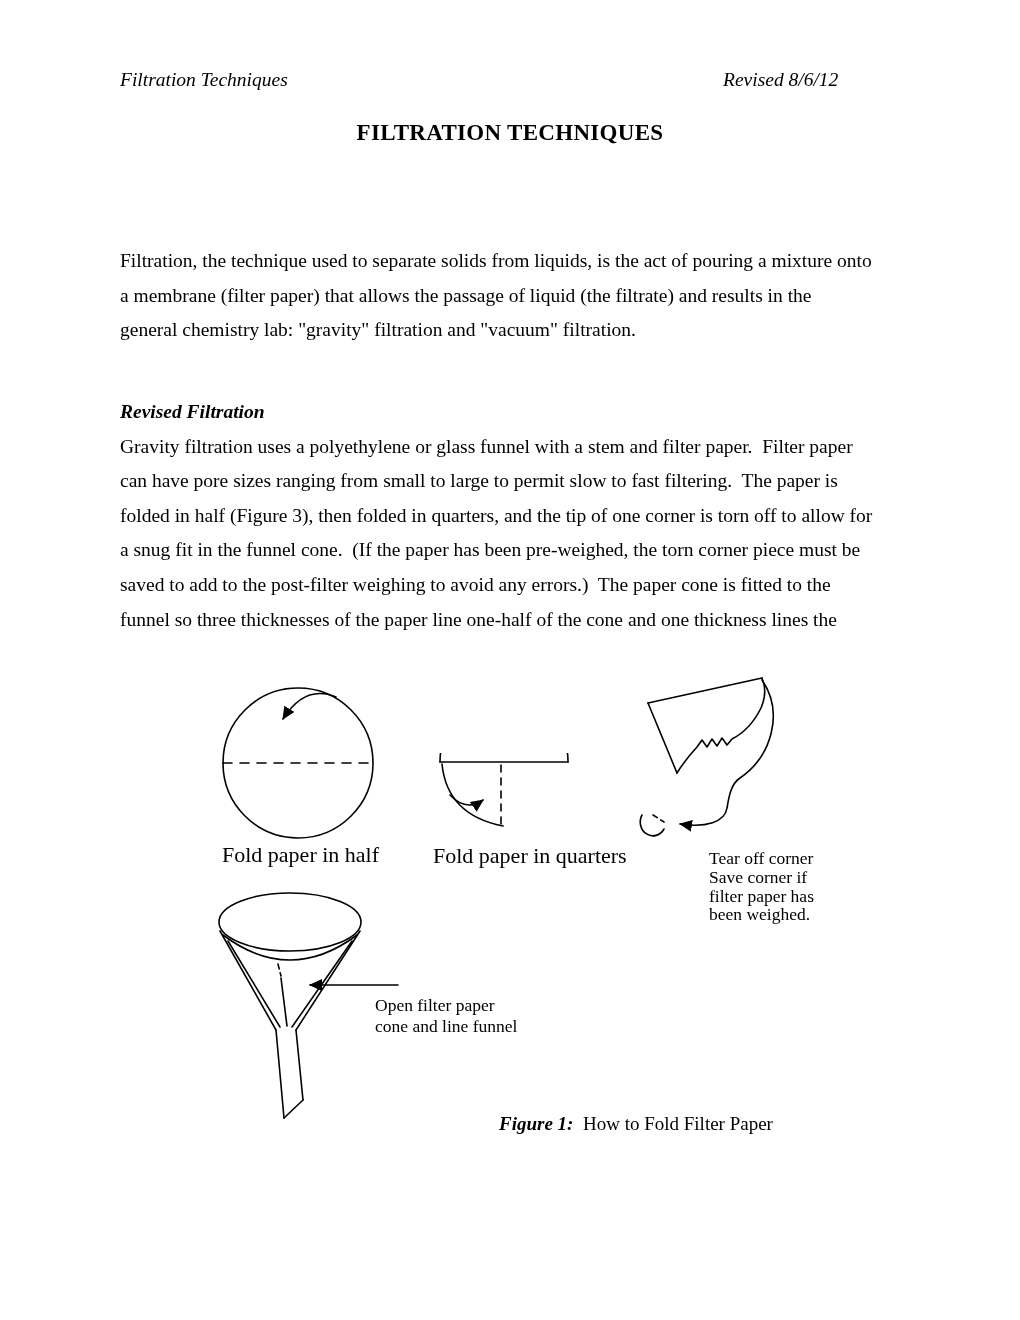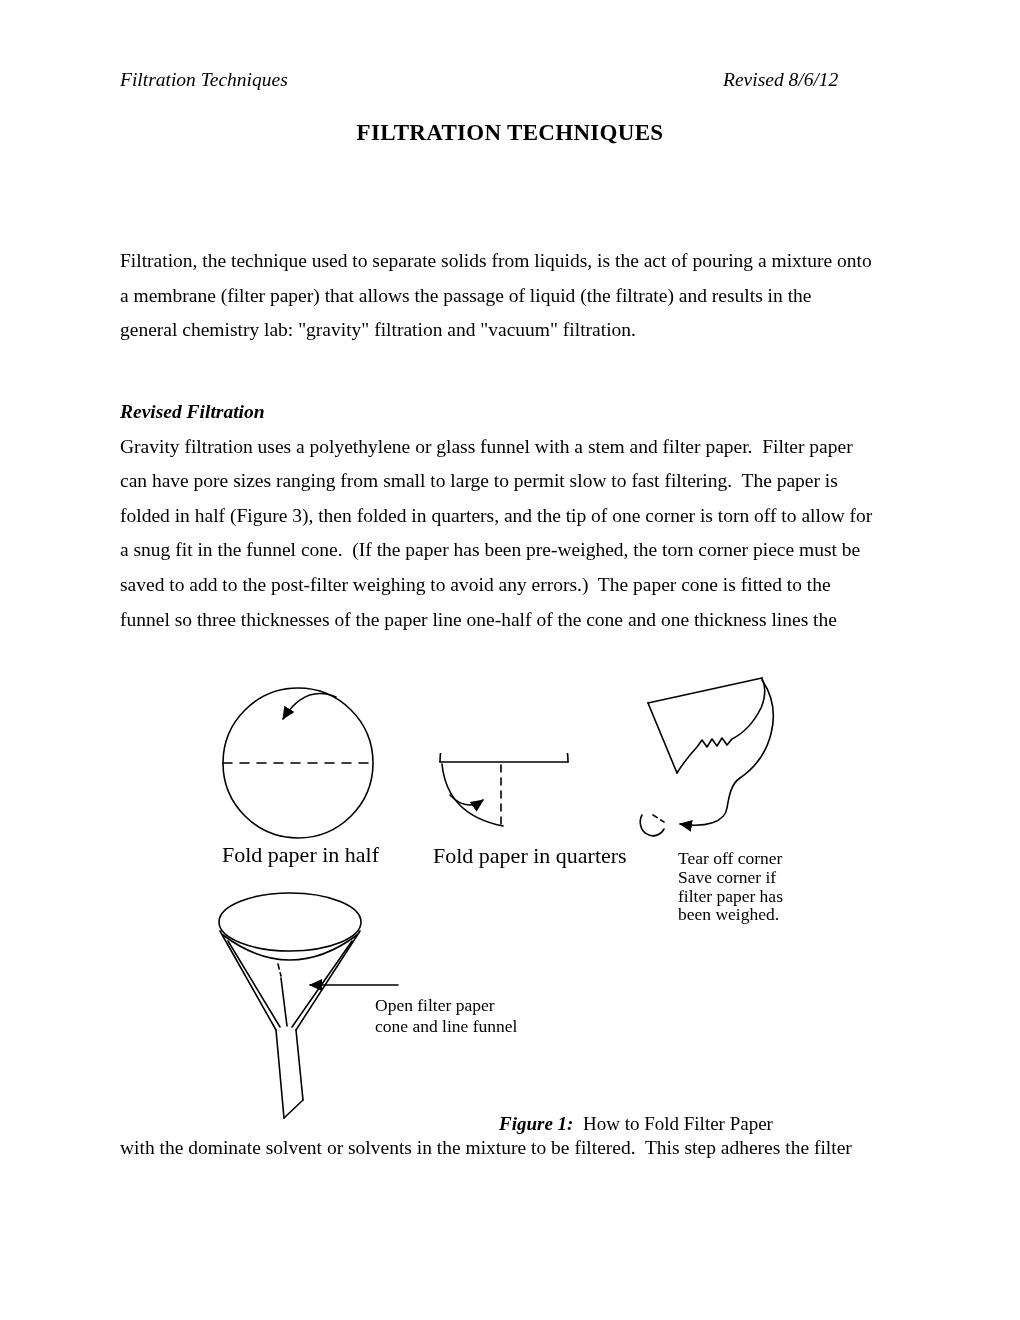--- a/index.html
+++ b/index.html
@@ -108,35 +108,34 @@
     <path d="M 66 142 L 74 230"></path>
     <path d="M 86 142 L 93 212"></path>
     <path d="M 74 230 L 93 212"></path>
     <path d="M 188 97 L 100 97" marker-end="url(#ah4)"></path>
   </svg>
 
   <div class="abs figlabel" style="left:222px;top:844px;">Fold paper in half</div>
 
   <div class="abs figlabel" style="left:433px;top:845px;">Fold paper in quarters</div>
 
-  <div class="abs note tearnote" style="left:678px;top:849px;">
+  <div class="abs note tearnote" style="left:709px;top:849px;">
     <div>Tear off corner</div>
     <div>Save corner if</div>
     <div>filter paper has</div>
     <div>been weighed.</div>
   </div>
 
   <div class="abs note" style="left:375px;top:995px;line-height:21px;">
     <div>Open filter paper</div>
     <div>cone and line funnel</div>
   </div>
 
   <div class="abs caption" style="left:480px;top:1088px;">
     <span class="cl">Figure 1:</span><span>  How to Fold Filter Paper</span>
   </div>
 
   <div class="abs para" style="top:1131px;">
-    <div class="tline">with the dominate solvent or solvents in the mixture to be filtered.  This step adheres the filter</div>
   </div>
 
   <div class="abs pagenum">1</div>
 
 </div>
 
 </body></html>

